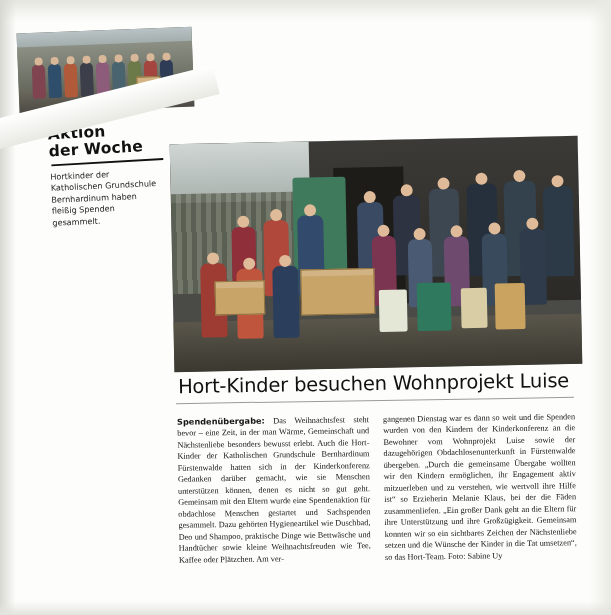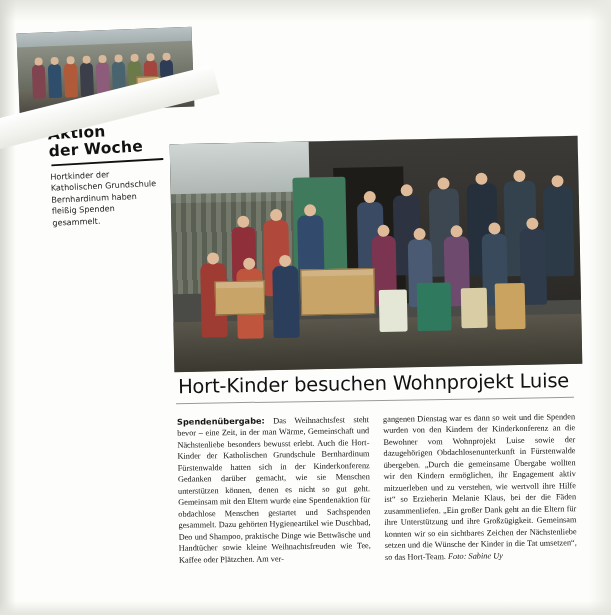--- a/index.html
+++ b/index.html
@@ -194,21 +194,20 @@
     text-align: justify;
     color: #141414;
     hyphens: auto;
   }
   .lead {
     font-family: "DejaVu Sans", sans-serif;
     font-weight: bold;
     font-size: 8.2px;
   }
   .credit {
-    font-style: italic;
   }
 
   
   .edge-left {
     position: absolute; left: 0; top: 0; width: 16px; height: 100%;
     background: linear-gradient(90deg, #d8d8d2, rgba(255,255,255,0));
     pointer-events: none;
   }
   .edge-top {
     position: absolute; left: 0; top: 0; width: 100%; height: 22px;

